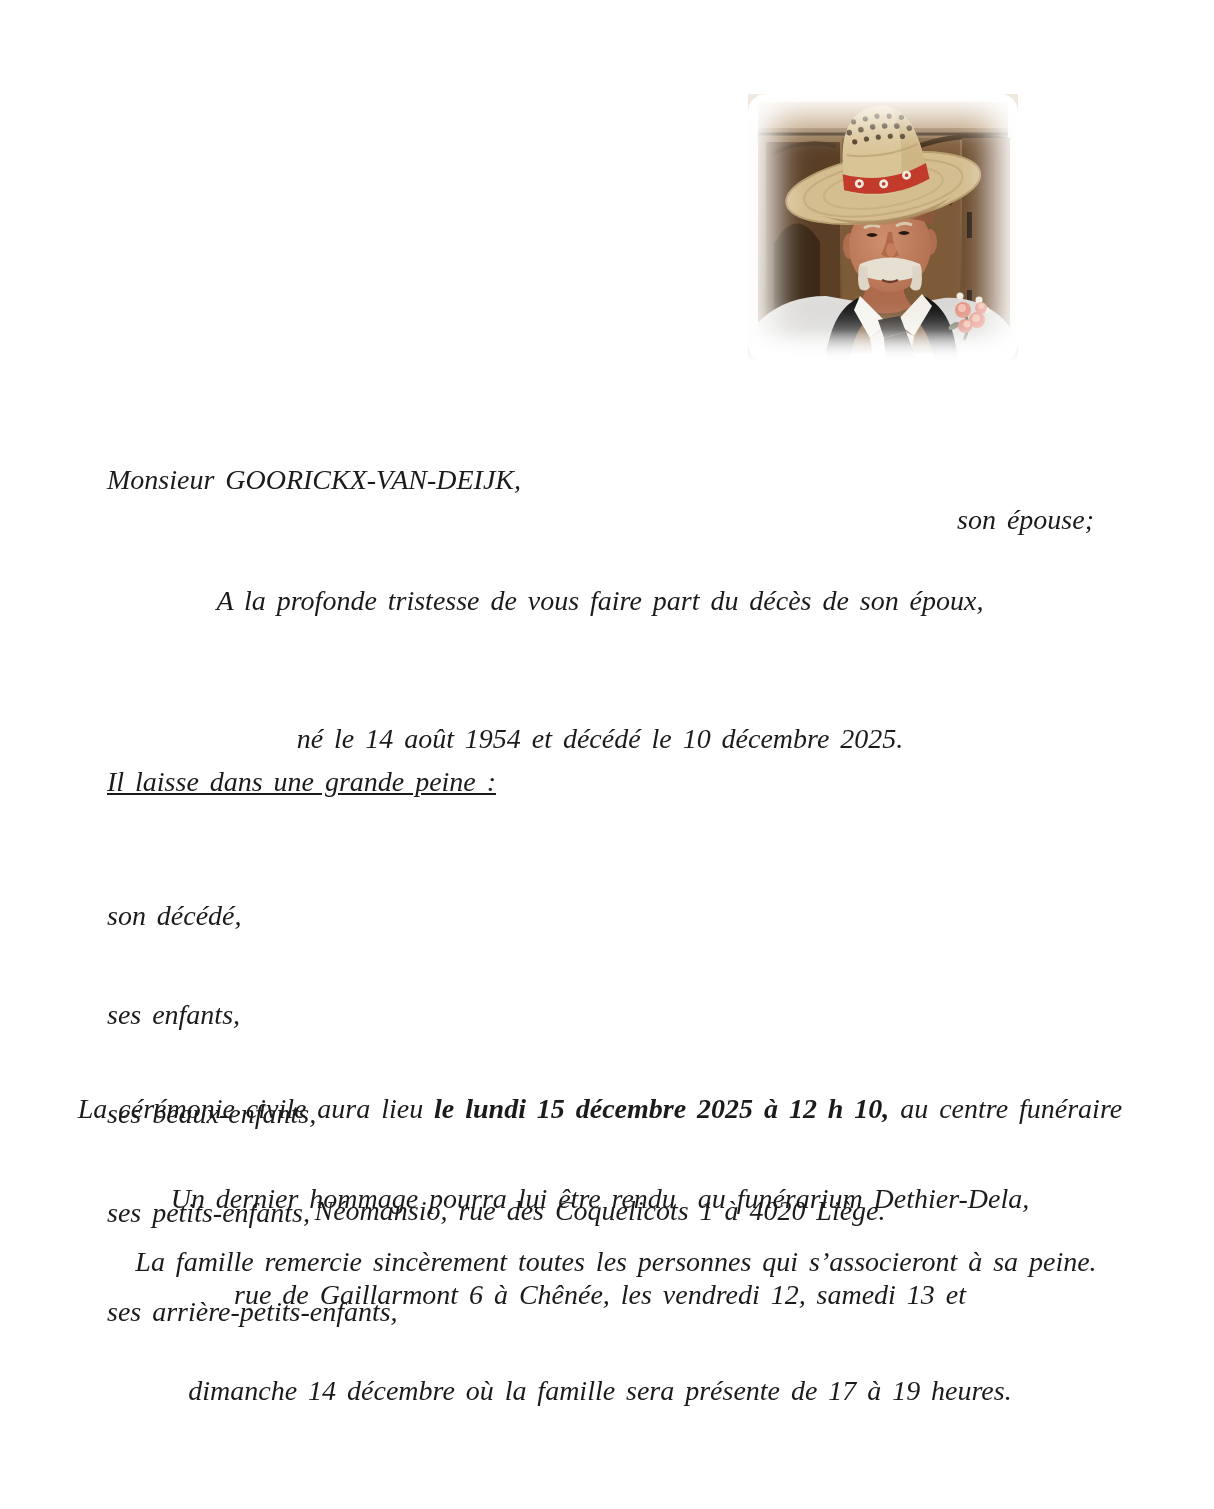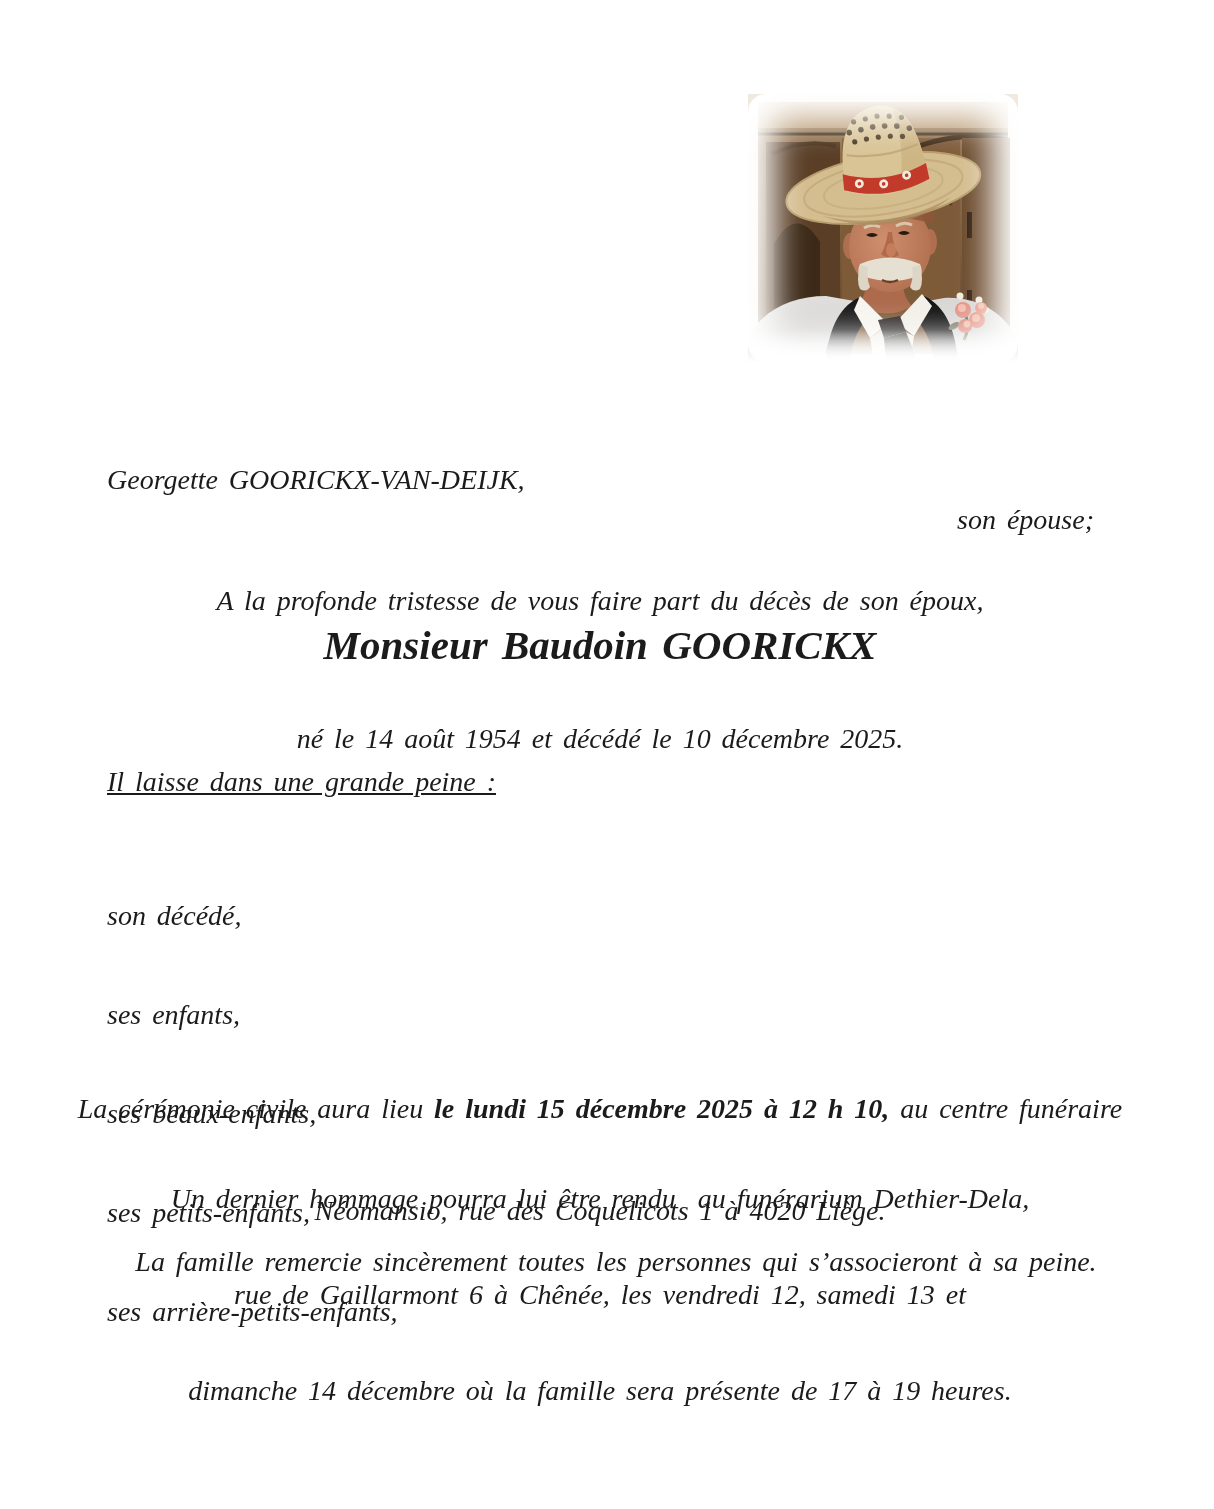--- a/index.html
+++ b/index.html
@@ -164,27 +164,26 @@
         <circle cx="214" cy="214" r="4" fill="#f3bdae"></circle>
           <circle cx="228" cy="224" r="4" fill="#f3bdae"></circle>
           <circle cx="219" cy="230" r="3.5" fill="#f3bdae"></circle>
           <circle cx="233" cy="212" r="3" fill="#f3bdae"></circle>
       </g>
 
       <rect x="0" y="236" width="270" height="32" fill="url(#fadeBottom)"></rect>
     </svg>
   </div>
 
-  <div class="abs body-text spouse-name">Georgette GOORICKX-VAN-DEIJK,</div>
+  <div class="abs body-text spouse-name">Monsieur GOORICKX-VAN-DEIJK,</div>
 
   <div class="abs body-text spouse-role">son épouse;</div>
 
   <div class="abs body-text center intro-line">A la profonde tristesse de vous faire part du décès de son époux,</div>
 
-  <div class="abs center deceased-name">Monsieur Baudoin GOORICKX</div>
 
   <div class="abs body-text center life-dates">né le 14 août 1954 et décédé le 10 décembre 2025.</div>
 
   <div class="abs body-text mourning-intro">Il laisse dans une grande peine :</div>
 
   <div class="abs body-text mourners">
     <div>son décédé,</div>
     <div>ses enfants,</div>
     <div>ses beaux-enfants,</div>
     <div>ses petits-enfants,</div>

